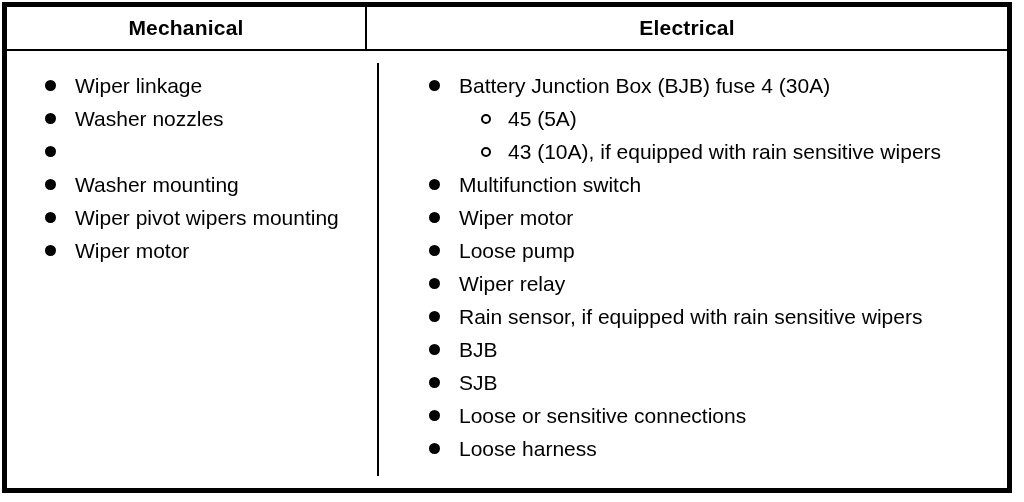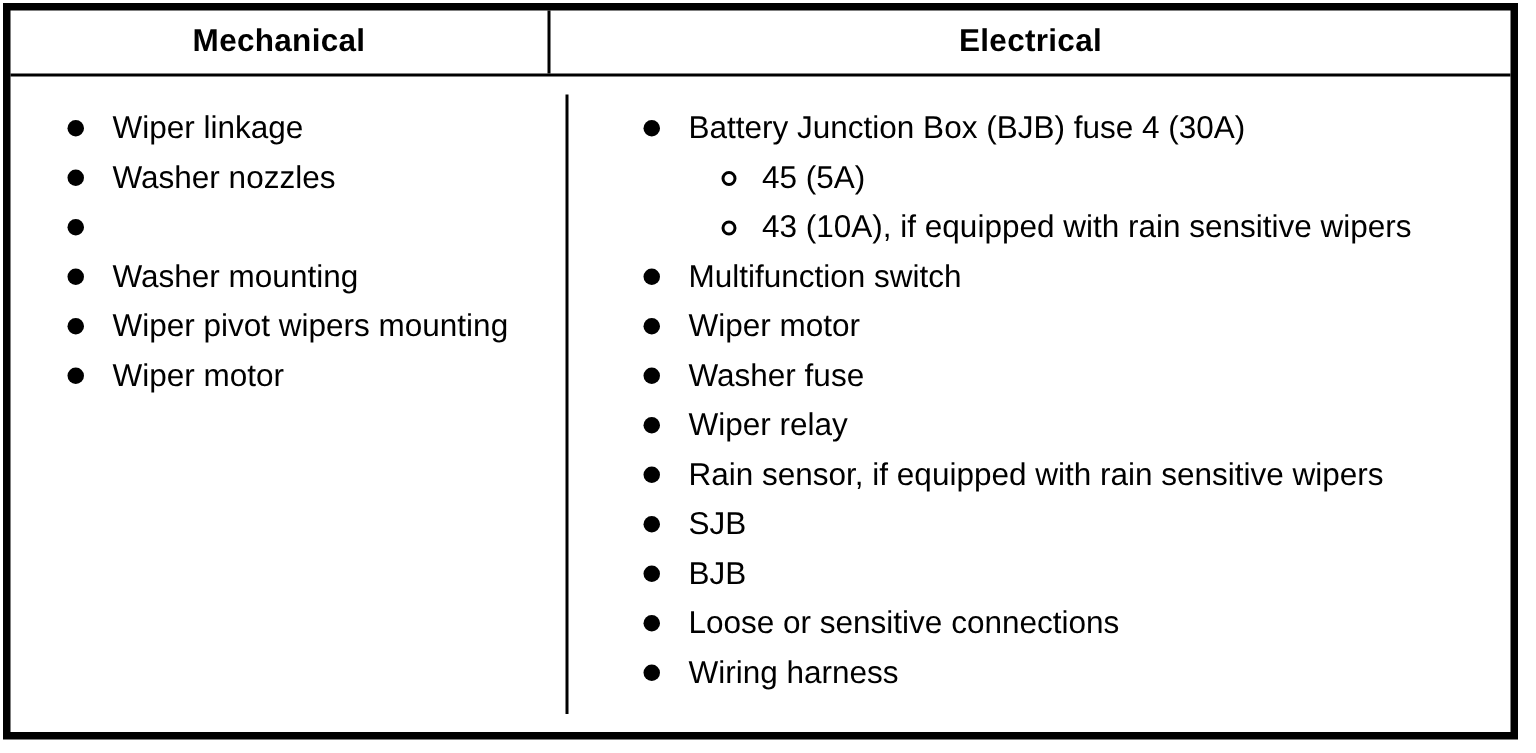--- a/index.html
+++ b/index.html
@@ -144,41 +144,41 @@
         <li class="table-list-item level-1">
           <span class="bullet"></span>
           <span class="item-text">Multifunction switch</span>
         </li>
         <li class="table-list-item level-1">
           <span class="bullet"></span>
           <span class="item-text">Wiper motor</span>
         </li>
         <li class="table-list-item level-1">
           <span class="bullet"></span>
-          <span class="item-text">Washer fuse</span>
+          <span class="item-text">Loose pump</span>
         </li>
         <li class="table-list-item level-1">
           <span class="bullet"></span>
           <span class="item-text">Wiper relay</span>
         </li>
         <li class="table-list-item level-1">
           <span class="bullet"></span>
           <span class="item-text">Rain sensor, if equipped with rain sensitive wipers</span>
         </li>
         <li class="table-list-item level-1">
           <span class="bullet"></span>
-          <span class="item-text">SJB</span>
+          <span class="item-text">BJB</span>
         </li>
         <li class="table-list-item level-1">
           <span class="bullet"></span>
-          <span class="item-text">BJB</span>
+          <span class="item-text">SJB</span>
         </li>
         <li class="table-list-item level-1">
           <span class="bullet"></span>
           <span class="item-text">Loose or sensitive connections</span>
         </li>
         <li class="table-list-item level-1">
           <span class="bullet"></span>
-          <span class="item-text">Wiring harness</span>
+          <span class="item-text">Loose harness</span>
         </li>
       </ul>
   </div>
 </div>
 
 </body></html>

